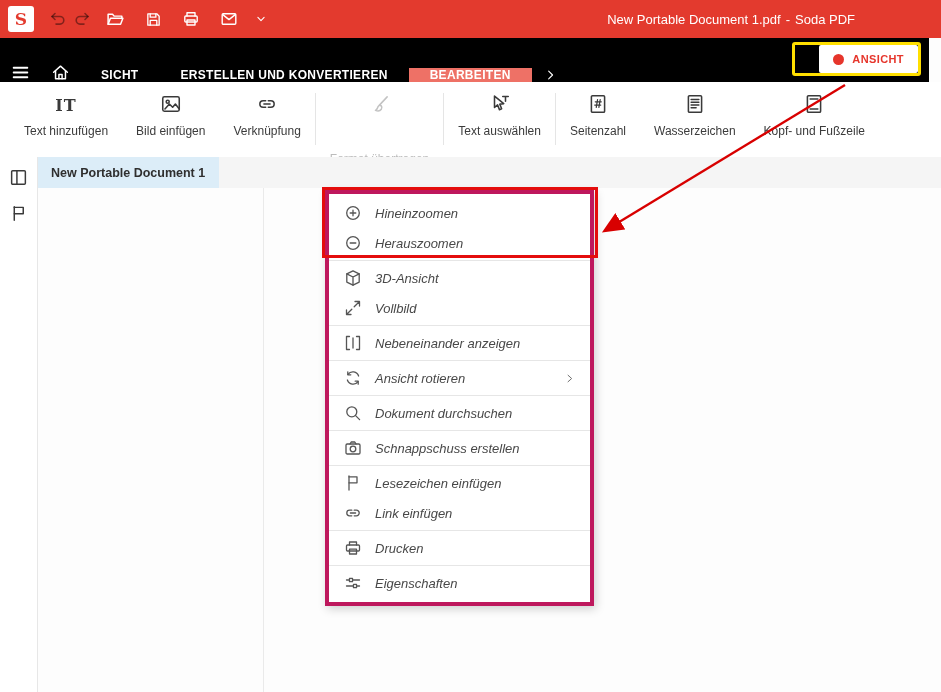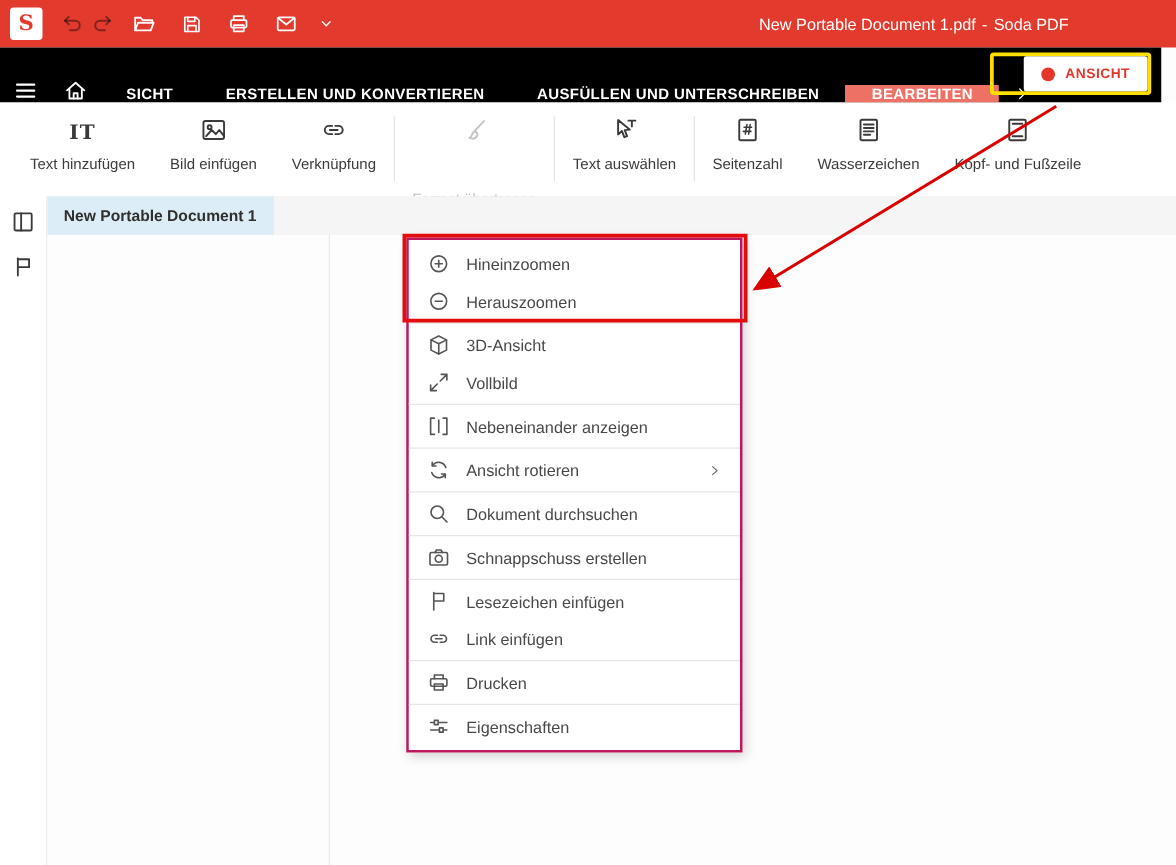--- a/index.html
+++ b/index.html
@@ -47,21 +47,21 @@
   .doc-tab { position:absolute; left:0; top:0; width:181px; height:31px; background:#dcedf8;
              display:flex; align-items:center; padding-left:13px; font-size:12.5px; font-weight:bold; color:#2f2f2f; }
   .sidebar { position:absolute; top:157px; left:0; width:38px; bottom:0; background:#fff;
              border-right:1px solid #e7e7e7; display:flex; flex-direction:column; align-items:center; padding-top:7px; gap:10px; }
   .sb-btn { width:26px; height:26px; display:flex; align-items:center; justify-content:center; }
   .viewport { position:absolute; top:188px; left:38px; right:0; bottom:0; background:#fdfdfd; }
   .page-edge { position:absolute; left:263px; top:188px; bottom:0; width:1px; background:#eaeaea; }
 
   
   .menu { position:absolute; left:325px; top:190px; width:269px; background:#fff;
-          border:2px solid #be185d; box-shadow:2px 3px 9px rgba(0,0,0,.18); padding:4px 0; z-index:5; }
+          border:4px solid #be185d; box-shadow:2px 3px 9px rgba(0,0,0,.18); padding:4px 0; z-index:5;font-style:italic; }
   .menu-item { height:30px; display:flex; align-items:center; padding:0 14px; gap:13px;
                font-size:13px; color:#484848; }
   .micon { width:19px; height:19px; display:flex; align-items:center; justify-content:center; flex:0 0 auto; }
   .mlabel { white-space:nowrap; }
   .marrow { margin-left:auto; display:flex; align-items:center; }
   .menu-sep { height:1px; background:#e6e6e6; margin:2px 0; }
 
   
   .ann-red-box { position:absolute; left:322px; top:187px; width:276px; height:71px;
                  border:3px solid #e40d0d; z-index:6; }
@@ -157,21 +157,20 @@
       <span>
         <svg width="19" height="19" viewBox="0 0 18 18" class="wsvg">
             <path d="M2.5 8.8 9 3l6.5 5.8"></path>
             <path d="M4.3 7.5V15h9.4V7.5"></path>
             <path d="M7.5 15v-4h3v4"></path>
           </svg>
       </span>
     </div>
     <div class="rtab">SICHT</div>
     <div class="rtab">ERSTELLEN UND KONVERTIEREN</div>
-    <div class="rtab">AUSFÜLLEN UND UNTERSCHREIBEN</div>
     <div class="rtab active">BEARBEITEN</div>
     <div class="rb-chevron">
       <span>
         <svg width="14" height="14" viewBox="0 0 18 18" class="wsvg">
             <path d="m6 4 5 5-5 5"></path>
           </svg>
       </span>
     </div>
     <div class="view-btn-wrap">
       <div class="view-btn">

